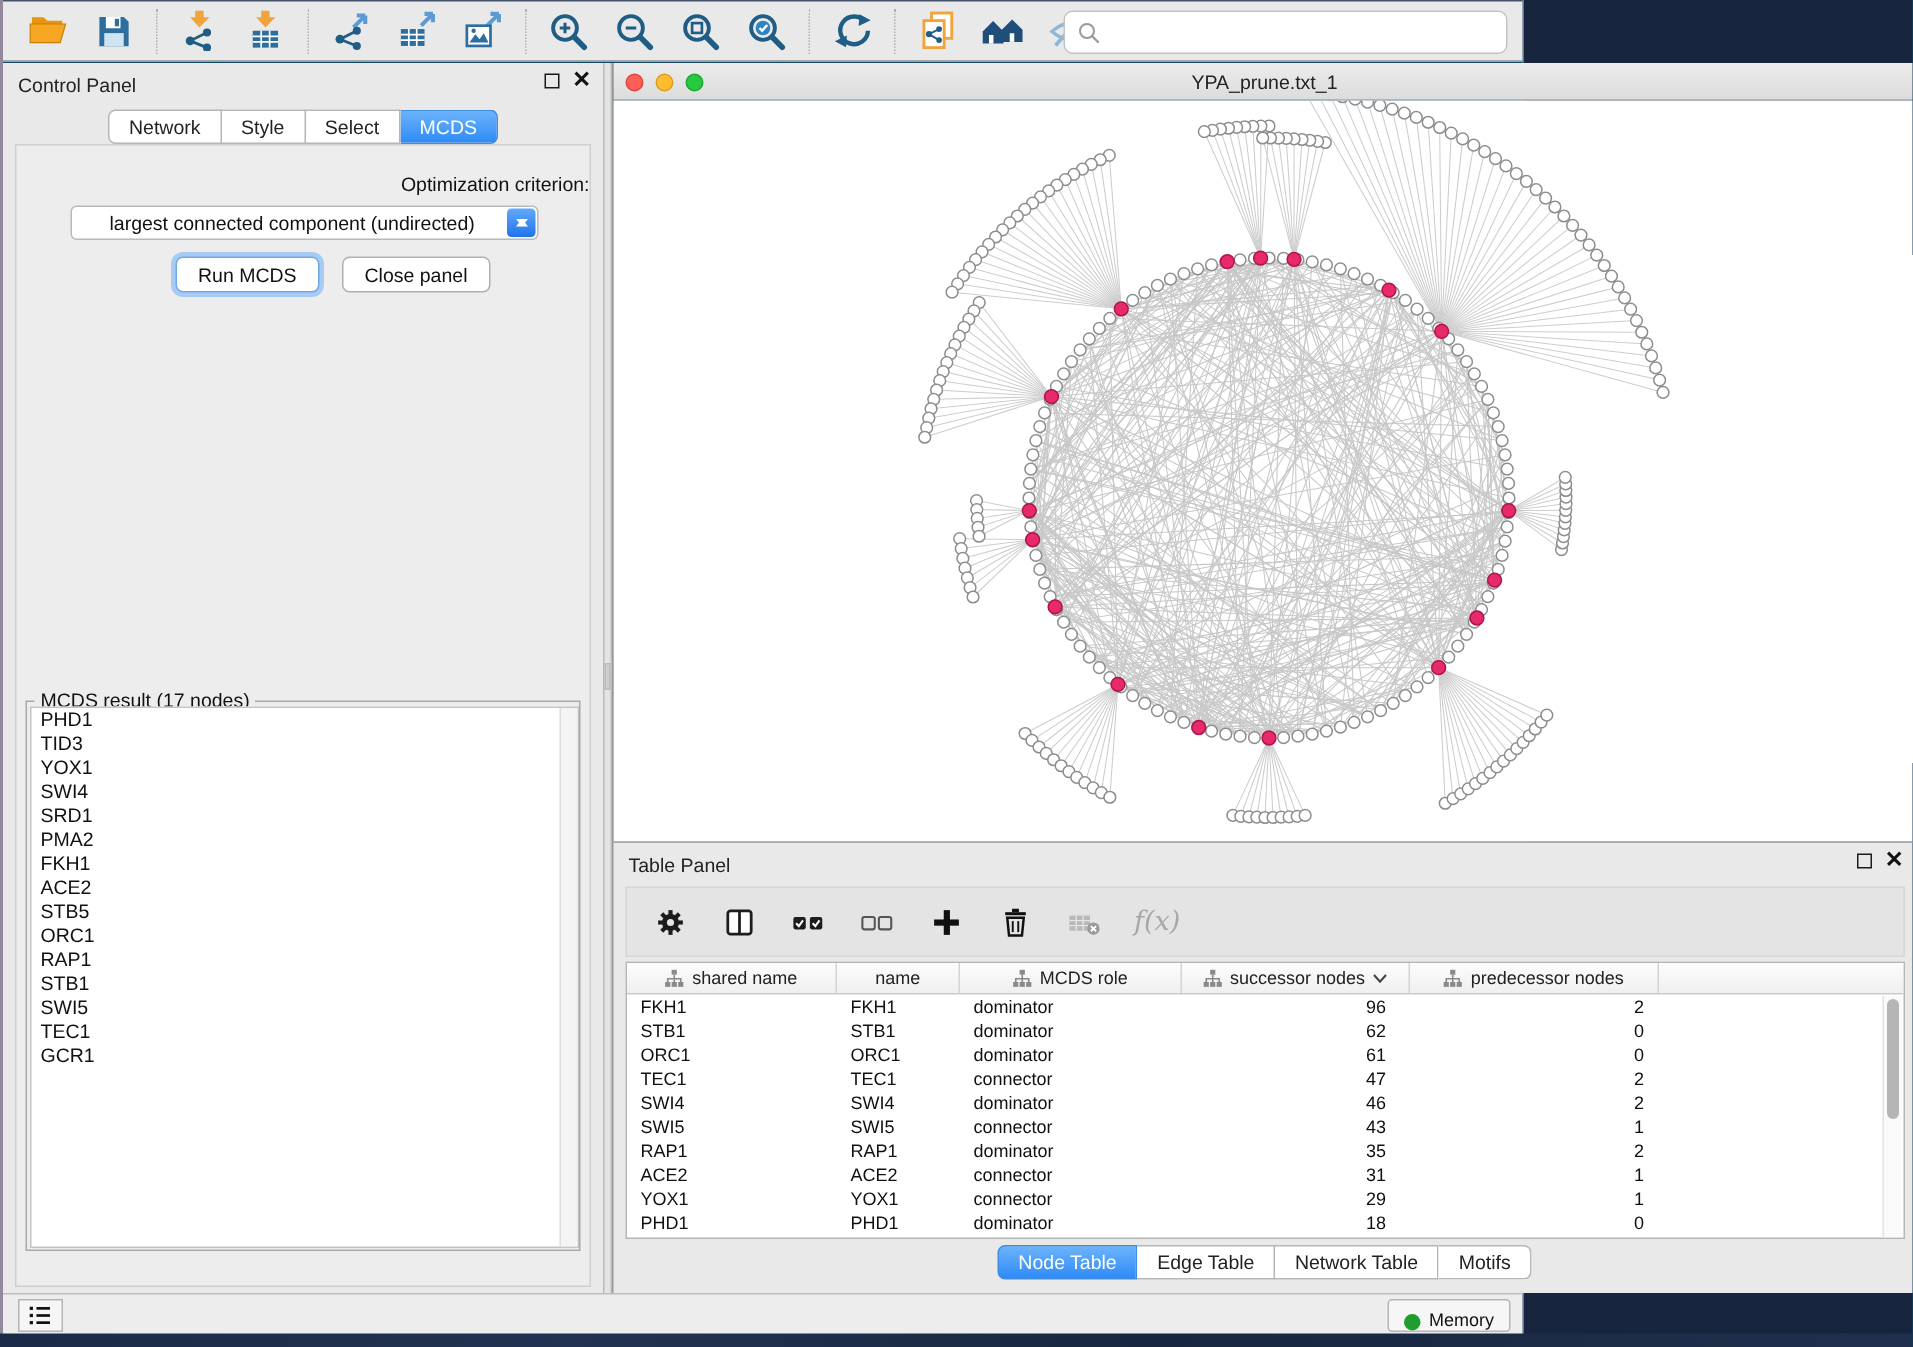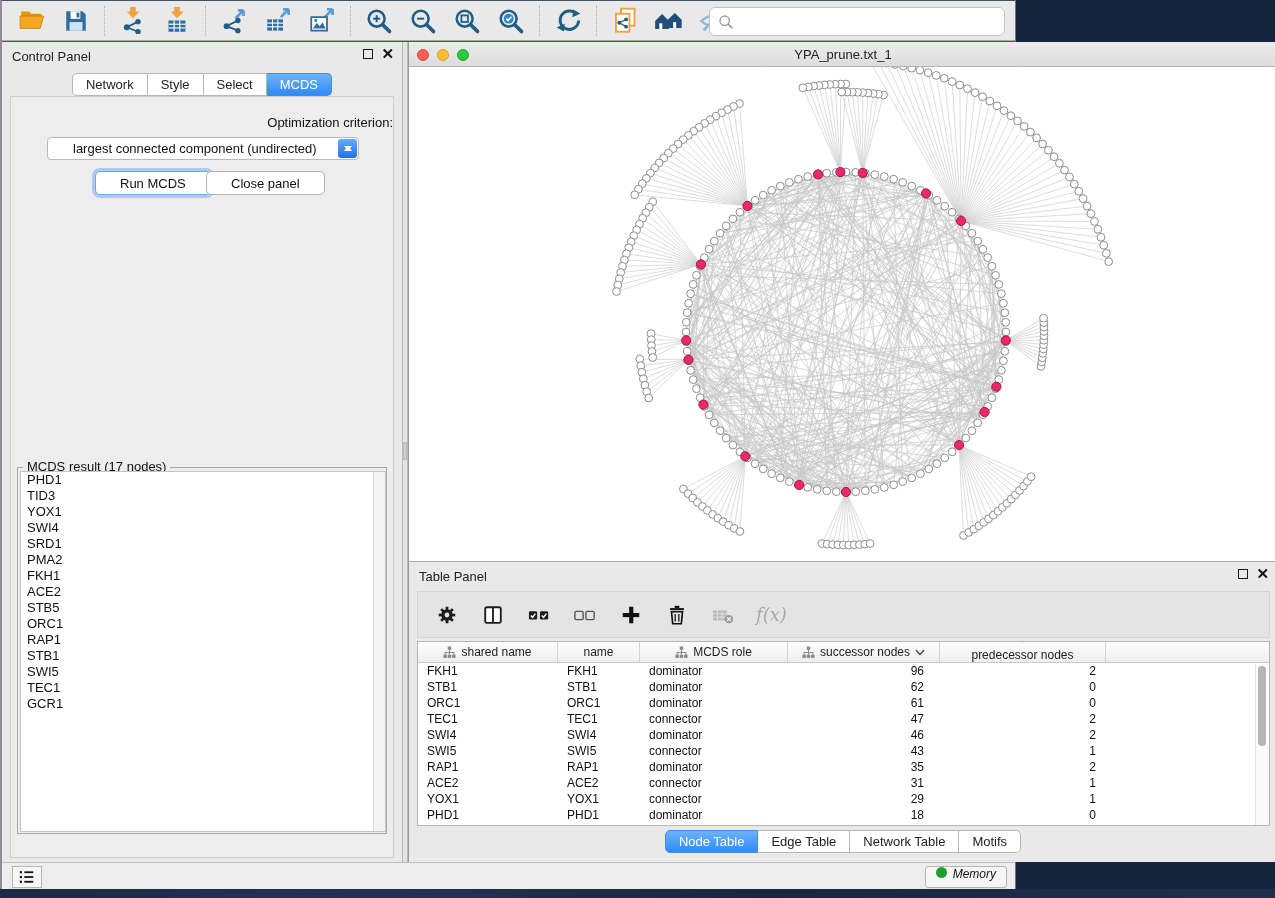--- a/index.html
+++ b/index.html
@@ -1,18 +1,18 @@
 <!DOCTYPE html>
 <html><head>
 <meta charset="utf-8">
 <style>
   *{margin:0;padding:0;box-sizing:border-box;}
   html,body{width:1275px;height:898px;overflow:hidden;}
   body{font-family:"Liberation Sans",sans-serif;background:#16243d;position:relative;}
-  #app{position:absolute;left:0;top:0;width:1016px;height:890px;background:#a21caf;border-left:2px solid #93899c;border-right:1px solid #6d7688;}
+  #app{position:absolute;left:0;top:0;width:1016px;height:890px;background:#0c4a6e;border-left:2px solid #93899c;border-right:1px solid #6d7688;}
 
   
   #toolbar{position:absolute;left:0;top:0;width:100%;height:41px;background:#e9e9e9;border-top:1px solid #42526b;border-bottom:1px solid #a8a8a8;display:flex;align-items:center;padding-left:8px;}
   .tbtn{background:none;border:none;width:38px;height:34px;display:flex;align-items:center;justify-content:center;cursor:pointer;flex:0 0 auto;margin:0 3px;}
   .tsep{width:1px;height:30px;border-left:1px dotted #b0b0b0;margin:0 6px;flex:0 0 auto;}
   #searchbox{position:absolute;right:10px;top:6px;width:296px;height:29px;background:#fff;border:1px solid #c3c3c3;border-radius:6px;display:flex;align-items:center;padding-left:8px;}
   #searchbox input{border:none;outline:none;flex:1;height:100%;font-size:13px;background:transparent;}
 
   
   #control-panel{position:absolute;left:0;top:42px;width:400px;height:820px;background:#e9e9e9;}
@@ -25,21 +25,21 @@
   .seg:first-child{border-left:1px solid #b6b6b6;border-radius:5px 0 0 5px;}
   .seg:last-child{border-radius:0 5px 5px 0;}
   .seg.sel{background:linear-gradient(#6db3fb,#2e8bf7);border-color:#3f8de2;color:#fff;}
   #cp-tabs{position:absolute;left:0;top:31px;width:100%;display:flex;justify-content:center;}
   #cp-content{position:absolute;left:8px;top:54px;width:384px;height:762px;background:#ededed;border:1px solid #cfcfcf;}
   #opt-label{position:absolute;left:0;top:18px;width:100%;text-align:right;font-size:13px;color:#111;}
   #opt-dd{position:absolute;left:36px;top:40px;width:312px;height:23px;background:#fff;border:1px solid #b9b9b9;border-radius:4px;font-size:13px;line-height:21px;padding-left:25px;color:#111;cursor:pointer;}
   #opt-step{position:absolute;right:1px;top:1px;width:19px;height:19px;border-radius:3px;background:linear-gradient(#62aafb,#2173e8);}
   #opt-step:before{content:"";position:absolute;left:5.5px;top:3px;border:4px solid transparent;border-bottom:5px solid #fff;}
   #opt-step:after{content:"";position:absolute;left:5.5px;bottom:3px;border:4px solid transparent;border-top:5px solid #fff;}
-  .cpbtn{position:absolute;top:74px;height:24px;background:#fff;border:1px solid #b0b0b0;border-radius:5px;font-size:13px;color:#111;cursor:pointer;padding:0 24px;font-family:"Liberation Sans",sans-serif;}
+  .cpbtn{position:absolute;top:74px;height:24px;background:#fff;border:1px solid #b0b0b0;border-radius:5px;font-size:13px;color:#111;cursor:pointer;padding:0 14px;font-family:"Liberation Sans",sans-serif;margin-left:22px;}
   #run-btn{left:84px;border:1px solid #74a7e0;box-shadow:0 0 0 3px #a7cbf4;}
   #closep-btn{left:195px;}
   #result-group{position:absolute;left:6px;top:370px;width:370px;height:367px;border:1px solid #a9a9a9;}
   #result-legend{position:absolute;top:-9px;left:5px;background:#ededed;padding:0 4px;font-size:13px;color:#111;}
   #result-list{position:absolute;left:2px;top:3px;width:366px;height:361px;background:#fff;border:1px solid #c4c4c4;overflow:hidden;}
   #result-scroll{position:absolute;right:0;top:0;width:12px;height:100%;background:#f4f4f4;border-left:1px solid #ddd;}
   .mcds-item{font-size:13px;line-height:16px;padding-left:6px;color:#111;}
 
   
   #vsplit{position:absolute;left:400px;top:42px;width:6px;height:820px;background:#e4e4e4;border-left:1px solid #b9b9b9;border-right:1px solid #b9b9b9;}
@@ -56,34 +56,34 @@
   #net-canvas{position:absolute;left:0;top:25px;width:869px;height:494px;background:#fff;overflow:hidden;}
 
   
   #table-panel{position:absolute;left:406px;top:561px;width:869px;height:301px;background:#e9e9e9;border-left:1px solid #9a9a9a;border-top:1px solid #aaa;}
   #tp-toolbar{position:absolute;left:8px;top:29px;width:853px;height:47px;background:#e4e4e4;border:1px solid #d6d6d6;display:flex;align-items:center;padding-left:16px;gap:20px;}
   .ttbtn{background:none;border:none;cursor:pointer;display:flex;align-items:center;justify-content:center;width:26px;height:26px;}
   .fx{font-family:"DejaVu Serif",serif;font-style:italic;font-size:18px;color:#a8a8a8;}
   #tp-table{position:absolute;left:8px;top:79px;width:853px;height:185px;background:#fff;border:1px solid #b5b5b5;overflow:hidden;}
   #tp-header{display:flex;height:21px;background:linear-gradient(#fdfdfd,#efefef);border-bottom:1px solid #c9c9c9;}
   .hcell{display:flex;align-items:center;justify-content:center;gap:5px;font-size:12px;color:#222;border-right:1px solid #d4d4d4;height:100%;position:relative;}
-  .h0{width:140px;} .h1{width:82px;} .h2{width:148px;} .h3{width:152px;} .h4{width:166px;flex-direction:column;} .hf{flex:1;border-right:none;}
+  .h0{width:140px;} .h1{width:82px;} .h2{width:148px;} .h3{width:152px;} .h4{width:166px;} .hf{flex:1;border-right:none;}
   table#grid{border-collapse:collapse;table-layout:fixed;width:840px;font-size:12px;color:#111;}
   #grid td{height:16px;white-space:nowrap;overflow:hidden;}
   #grid td.c0,#grid td.c1,#grid td.c2{padding-left:9px;text-align:left;}
   #grid td.c3{text-align:right;padding-right:16px;}
   #grid td.c4{text-align:right;padding-right:10px;}
   #tp-vscroll{position:absolute;right:1px;top:22px;width:13px;height:161px;background:#fafafa;border-left:1px solid #e3e3e3;}
   #tp-vthumb{position:absolute;left:2px;top:2px;width:8px;height:80px;background:#b5b5b5;border-radius:5px;}
   #tp-tabs{position:absolute;left:0;bottom:9px;width:100%;display:flex;justify-content:center;}
 
   
   #statusbar{position:absolute;left:0;top:862px;width:100%;height:28px;background:#ededed;border-top:1px solid #bdbdbd;}
   #list-btn{position:absolute;left:10px;top:3px;width:30px;height:22px;background:#f6f6f6;border:1px solid #b5b5b5;display:flex;align-items:center;justify-content:center;cursor:pointer;}
-  #mem-btn{position:absolute;right:8px;top:3px;height:22px;background:#f6f6f6;border:1px solid #b5b5b5;border-radius:3px;display:flex;align-items:flex-start;gap:6px;padding:0 10px;font-size:12px;color:#111;cursor:pointer;font-style:italic;}
+  #mem-btn{position:absolute;right:8px;top:3px;height:22px;background:#f6f6f6;border:1px solid #b5b5b5;border-radius:3px;display:flex;align-items:flex-end;gap:6px;padding:0 10px;font-size:12px;color:#111;cursor:pointer;}
   #mem-dot{width:11px;height:11px;border-radius:50%;background:#1f9d2f;}
   #desktop-strip{position:absolute;left:0;bottom:0;width:100%;height:9px;background:linear-gradient(90deg,#1a2a46,#223252 30%,#18273f 60%,#202f4c);}
 </style>
 </head>
 <body>
 
 <div id="app">
 
   <div id="toolbar">
     <button class="tbtn">

